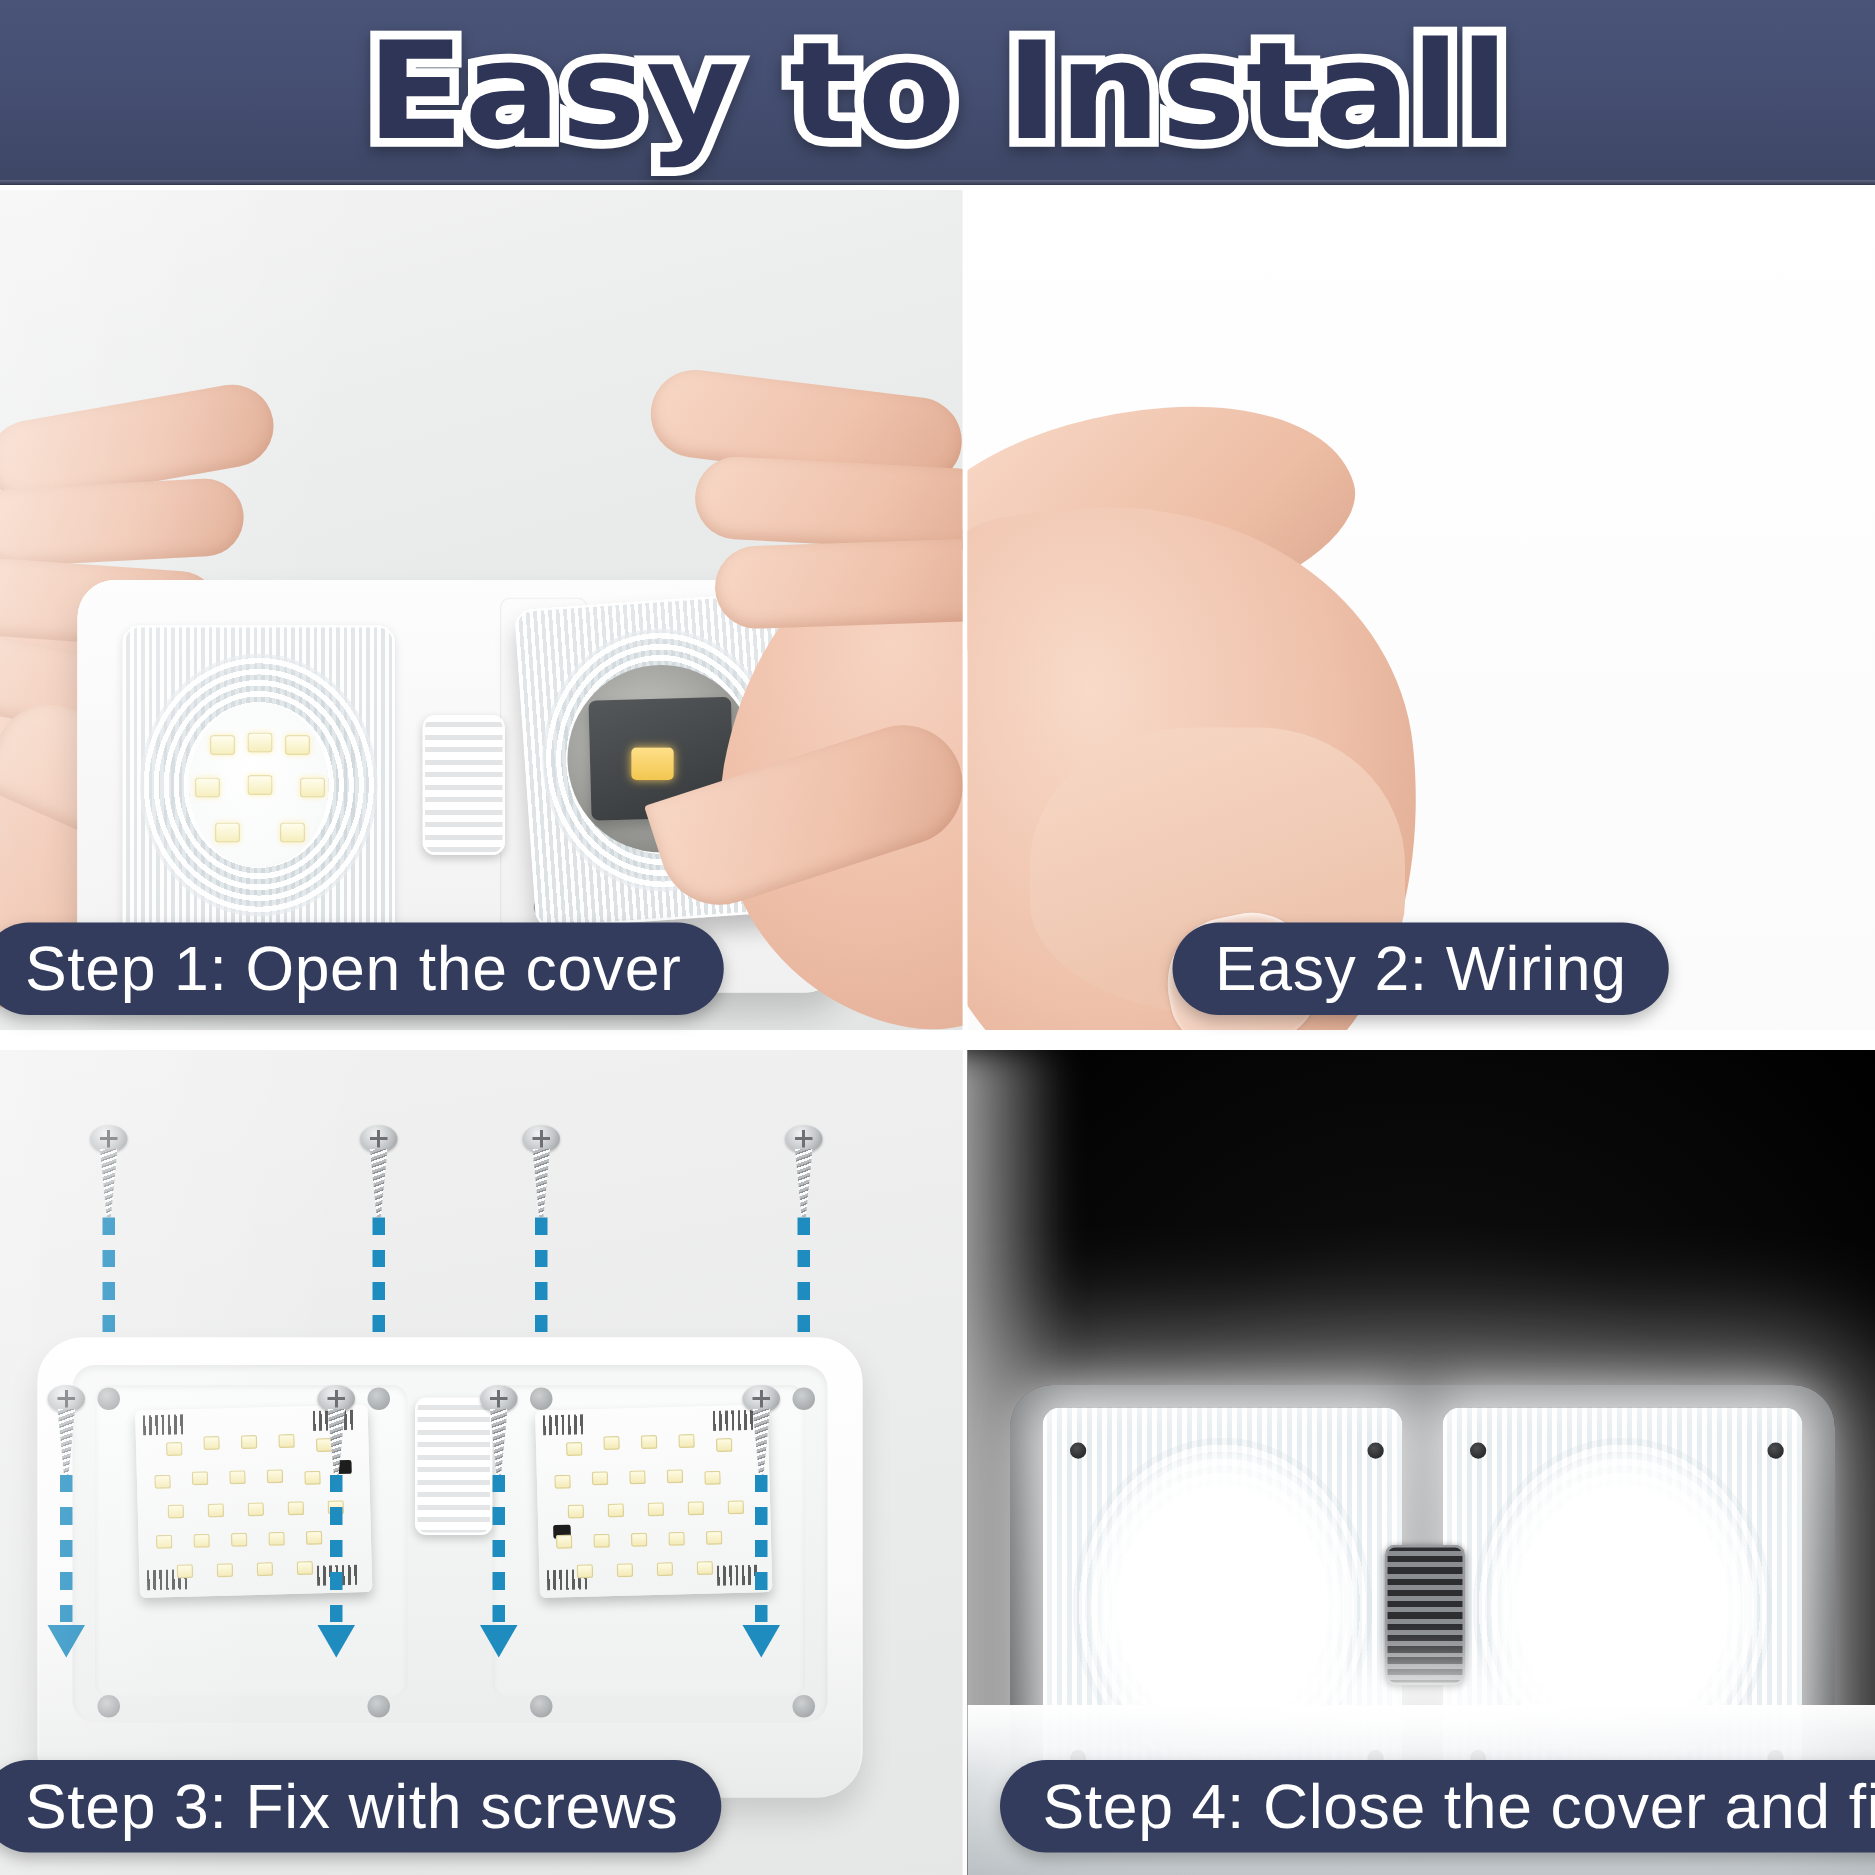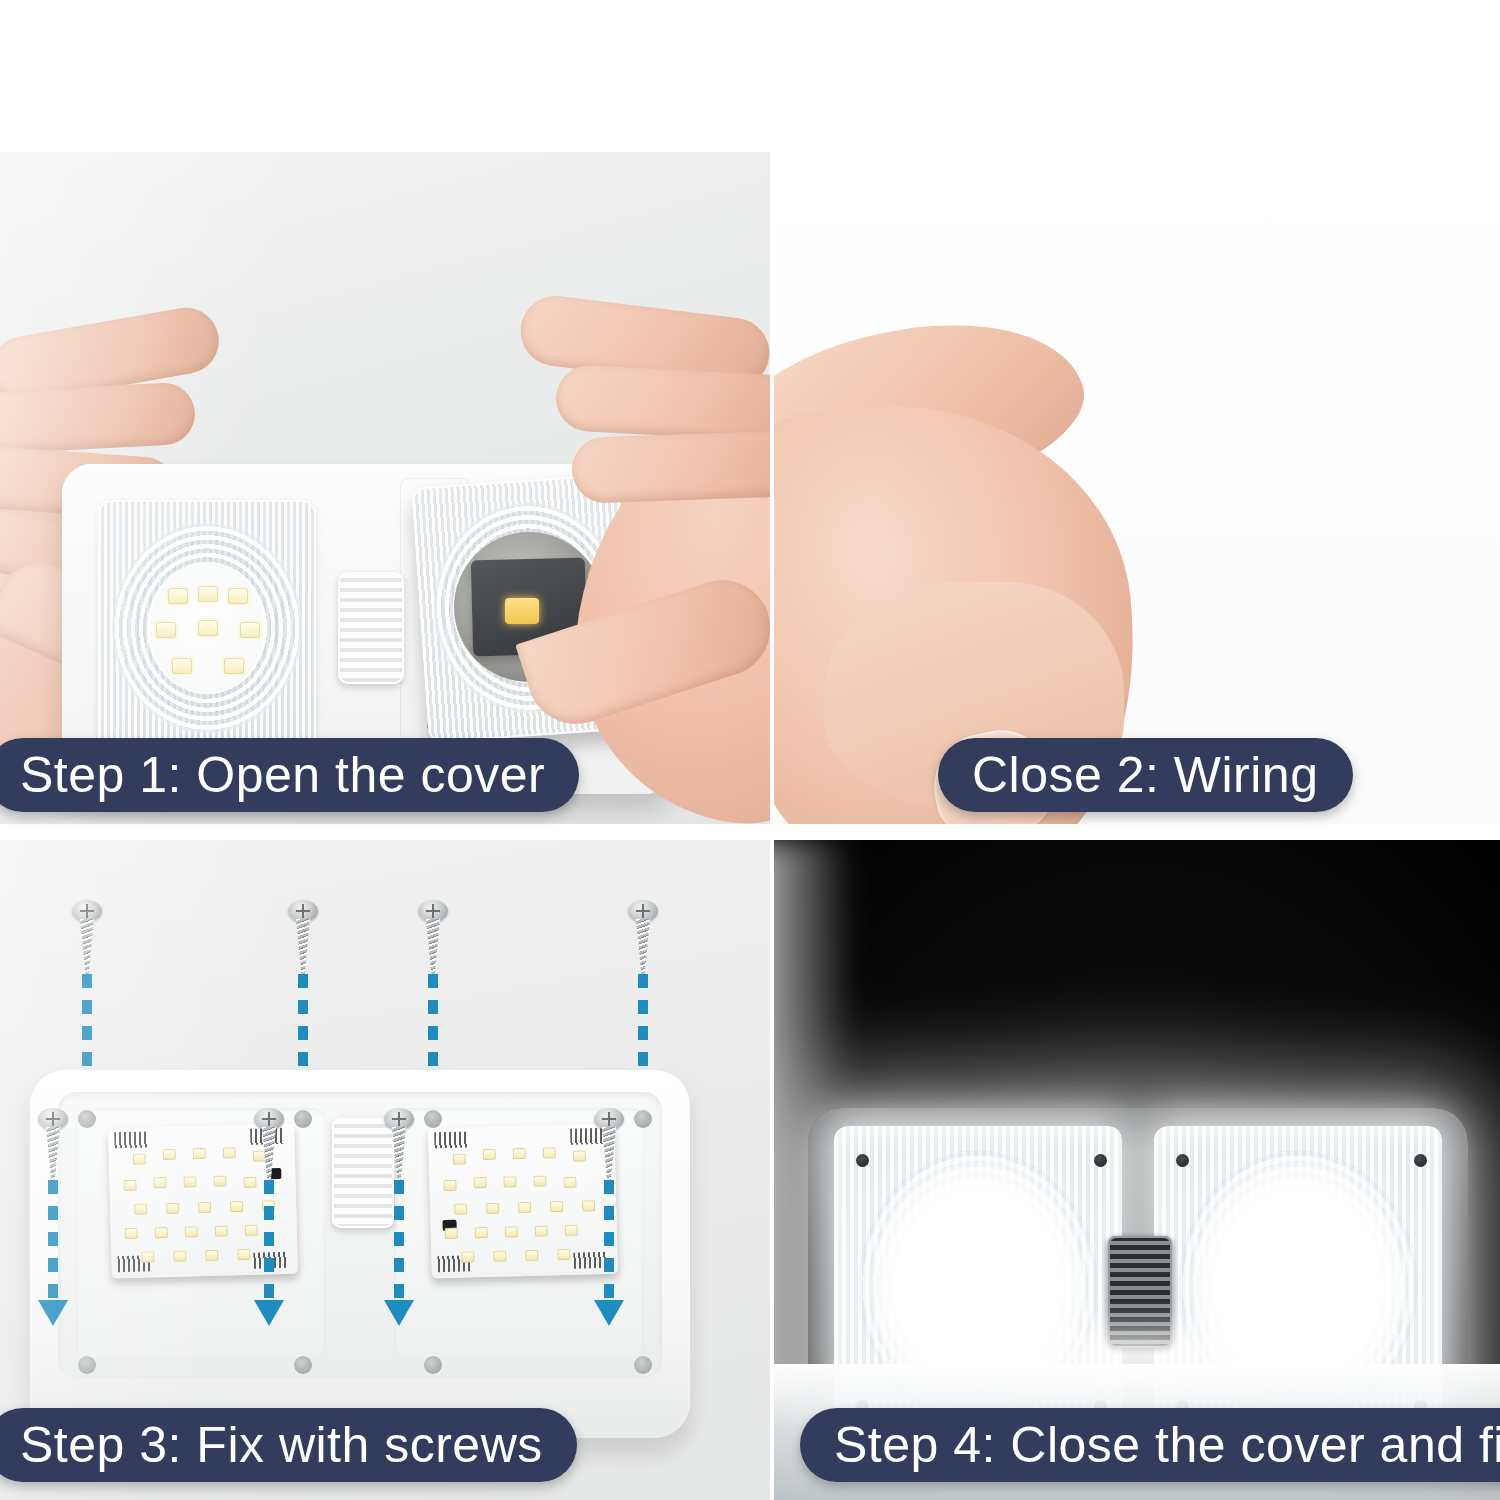--- a/index.html
+++ b/index.html
@@ -341,20 +341,25 @@
     content:"";position:absolute;left:8%;top:-52px;width:84%;height:90px;
     background:radial-gradient(ellipse at center, rgba(255,255,255,.95), rgba(255,255,255,0) 72%);
     filter:blur(10px);
   }
 </style>
 </head>
 <body>
 
 <div class="page">
 
+  <div class="header">
+    <div class="header-title-wrap">
+      <div class="htitle">Easy to Install</div>
+    </div>
+  </div>
 
   <div class="panel" id="panel1">
     <div class="p1-bg"></div>
 
     <div class="hand" id="p1-lhand"></div>
     <div class="finger" id="p1-lf1"></div>
     <div class="finger" id="p1-lf2"></div>
     <div class="finger" id="p1-lf3"></div>
     <div class="finger" id="p1-lf4"></div>
     <div class="finger" id="p1-lthumb"></div>
@@ -564,17 +569,17 @@
       <div class="lit-corner" style="left:48px;top:292px;"></div>
       <div class="lit-corner" style="left:286px;top:292px;"></div>
       <div class="lit-corner" style="left:368px;top:292px;"></div>
       <div class="lit-corner" style="left:606px;top:292px;"></div>
     </div>
 
     <div class="floorglow"></div>
   </div>
 
   <div class="pill" id="pill1">Step 1: Open the cover</div>
-  <div class="pill" id="pill2">Close 2: Wiring</div>
+  <div class="pill" id="pill2">Easy 2: Wiring</div>
   <div class="pill" id="pill3">Step 3: Fix with screws</div>
   <div class="pill" id="pill4">Step 4: Close the cover and finish</div>
 
 </div>
 
 </body></html>

